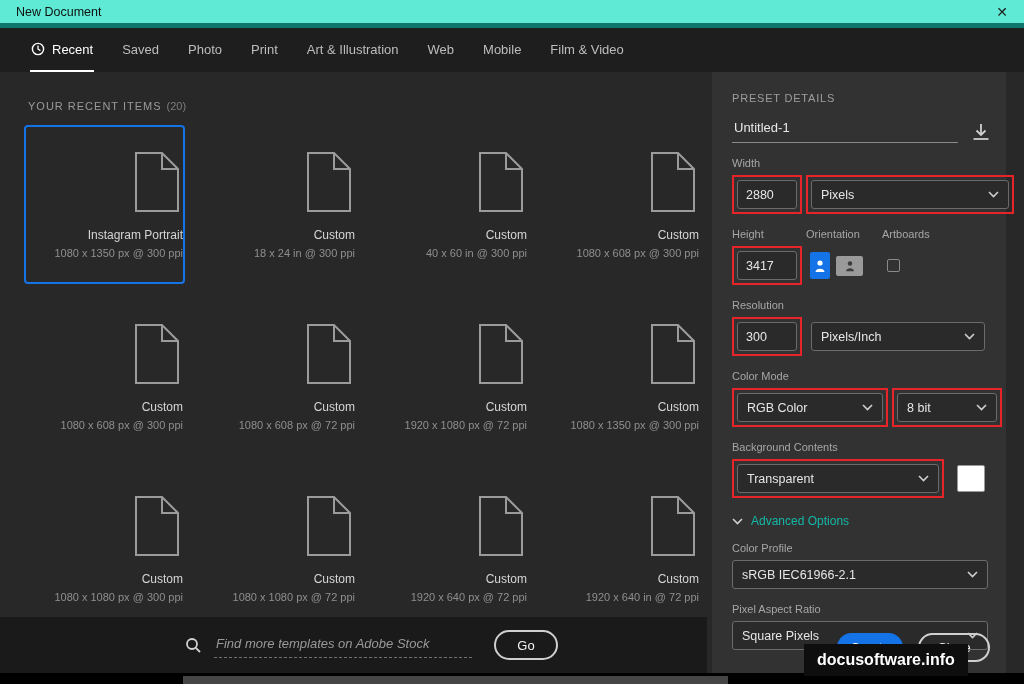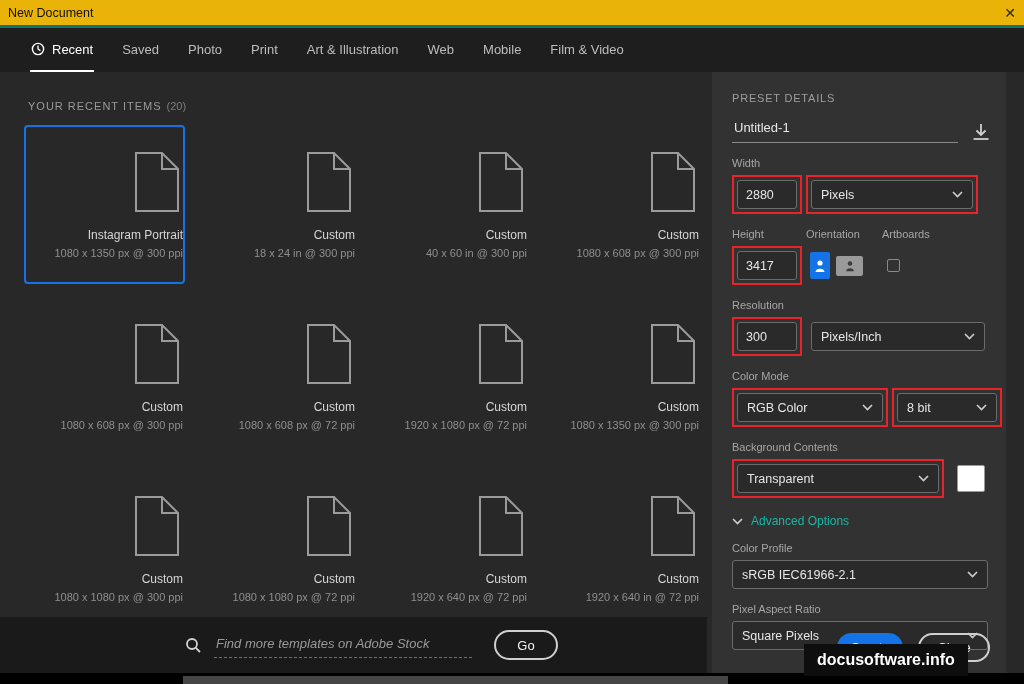--- a/index.html
+++ b/index.html
@@ -4,22 +4,22 @@
 <style>
   * { margin:0; padding:0; box-sizing:border-box; }
   html,body { background:#000; }
   body { font-family:"Liberation Sans","DejaVu Sans",sans-serif; }
   .stage { position:relative; width:1024px; height:684px; background:#000; overflow:hidden; }
 
   
   .dialog { position:absolute; left:0; top:0; width:1024px; height:673px; background:#282828; }
 
   
-  .titlebar { position:absolute; left:0; top:0; width:100%; height:28px; background:#eab308;
-              border-bottom:3px solid #0f766e; display:flex; align-items:center; padding:0 8px; }
+  .titlebar { position:absolute; left:0; top:0; width:100%; height:28px; background:#5eead4;
+              border-bottom:5px solid #0f766e; display:flex; align-items:center; padding:0 16px; }
   .titlebar .title { font-size:12.5px; color:#111; }
   .titlebar .close { margin-left:auto; font-size:14px; color:#222; cursor:pointer; line-height:1; }
 
   
   .tabbar { position:absolute; left:0; top:28px; width:100%; height:44px; background:#1e1e1e;
             display:flex; align-items:stretch; padding-left:30px; }
   .tab { display:flex; align-items:center; gap:7px; margin-right:27px; font-size:13px; color:#bdbdbd;
          border-bottom:2px solid transparent; cursor:pointer; padding:0 1px; }
   .tab.active { color:#ffffff; border-bottom-color:#ffffff; }
   .tab svg { display:block; }
@@ -64,21 +64,21 @@
 
   .num, .dd { background:#2a2a2a; border:1px solid #6b6b6b; border-radius:3px; height:29px;
               color:#e6e6e6; font-size:12.5px; }
   .num { width:60px; padding:0 8px; outline:none; }
   .dd { display:flex; align-items:center; padding:0 9px; cursor:pointer; }
   .dd span { flex:1; white-space:nowrap; overflow:hidden; }
   .dd svg { display:block; margin-left:6px; flex:none; }
 
   .annot { border:2px solid #e8242b; padding:3px; display:inline-flex; }
 
-  .w-unit { width:162px; }
+  .w-unit { width:198px; }
   .res-unit { width:174px; margin-left:9px; }
   .cm-dd { width:146px; }
   .bit-dd { width:100px; }
   .bg-dd { width:202px; }
   .full-dd { width:256px; }
 
   .h-labels { display:flex; margin-top:14px; }
   .h-labels .l1 { width:74px; } .h-labels .l2 { width:76px; }
 
   .ori { border-radius:2px; margin-left:8px; display:flex; align-items:center; justify-content:center; cursor:pointer; }

